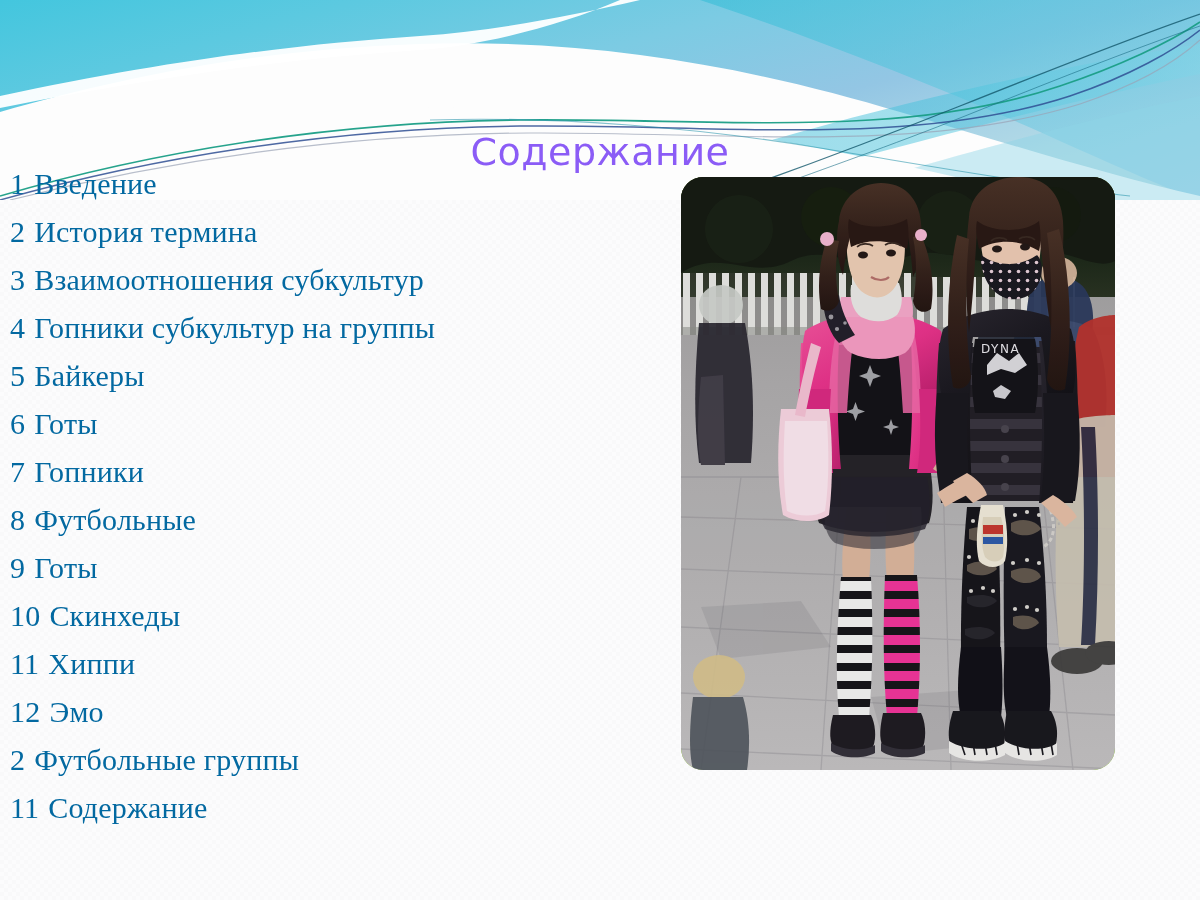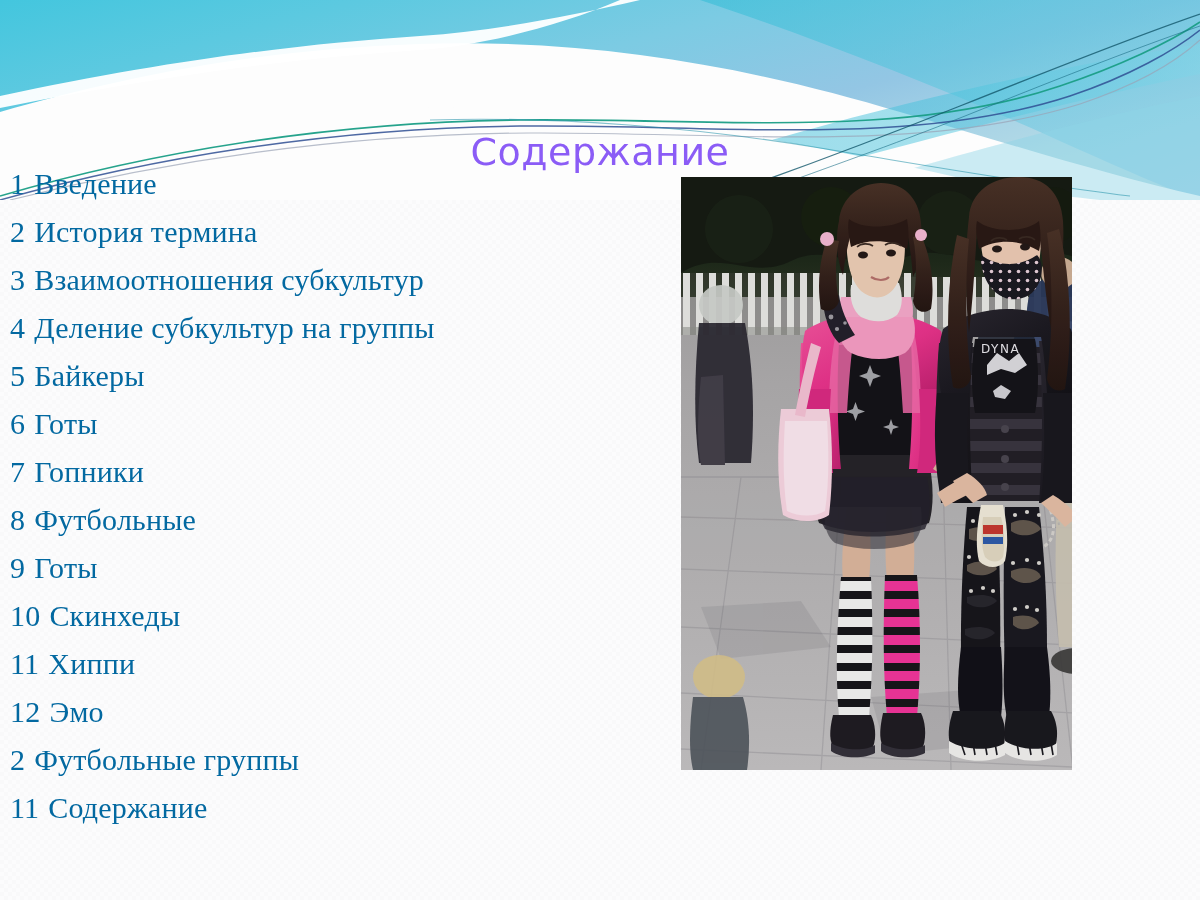--- a/index.html
+++ b/index.html
@@ -89,25 +89,26 @@
   }
   .contents-item .num {
     margin-right: 9px;
   }
 
   
   .photo-frame {
     position: absolute;
     left: 681px;
     top: 177px;
-    width: 391px;
+    width: 434px;
     height: 593px;
     z-index: 4;
     overflow: hidden;
     background: #84cc16;
+    border-radius: 22px;
   }
   .photo-frame svg {
     display: block;
     width: 434px;
     height: 593px;
   }
 </style>
 </head>
 <body>
 
@@ -173,21 +174,21 @@
     <li class="contents-item">
       <span class="num">1</span><span>Введение</span>
     </li>
     <li class="contents-item">
       <span class="num">2</span><span>История термина</span>
     </li>
     <li class="contents-item">
       <span class="num">3</span><span>Взаимоотношения субкультур</span>
     </li>
     <li class="contents-item">
-      <span class="num">4</span><span>Деление субкультур на группы</span>
+      <span class="num">4</span><span>Гопники субкультур на группы</span>
     </li>
     <li class="contents-item">
       <span class="num">5</span><span>Байкеры</span>
     </li>
     <li class="contents-item">
       <span class="num">6</span><span>Готы</span>
     </li>
     <li class="contents-item">
       <span class="num">7</span><span>Гопники</span>
     </li>

